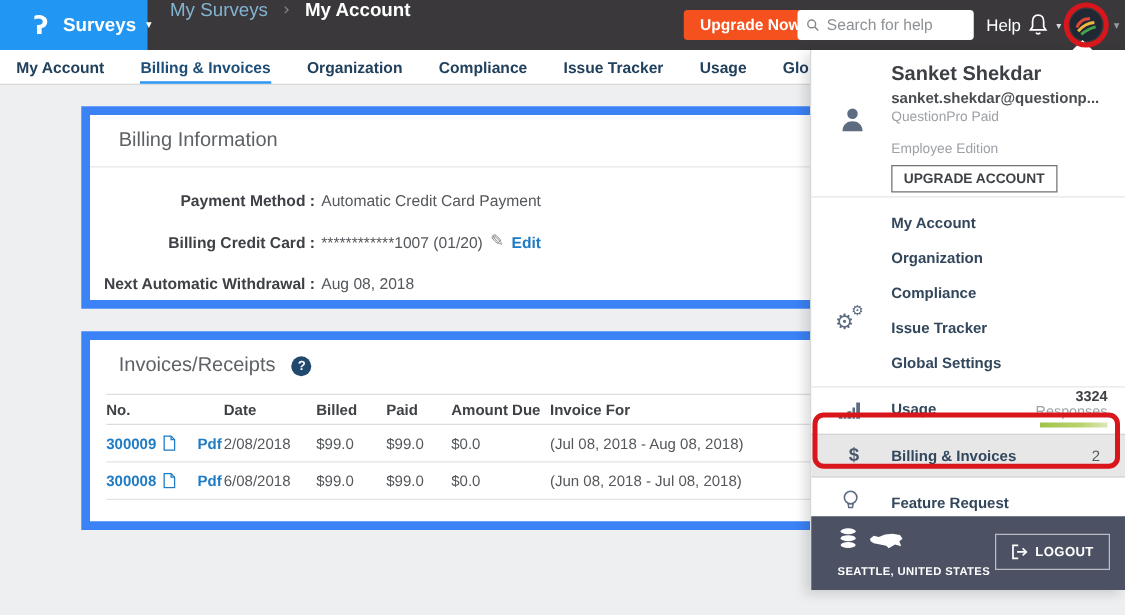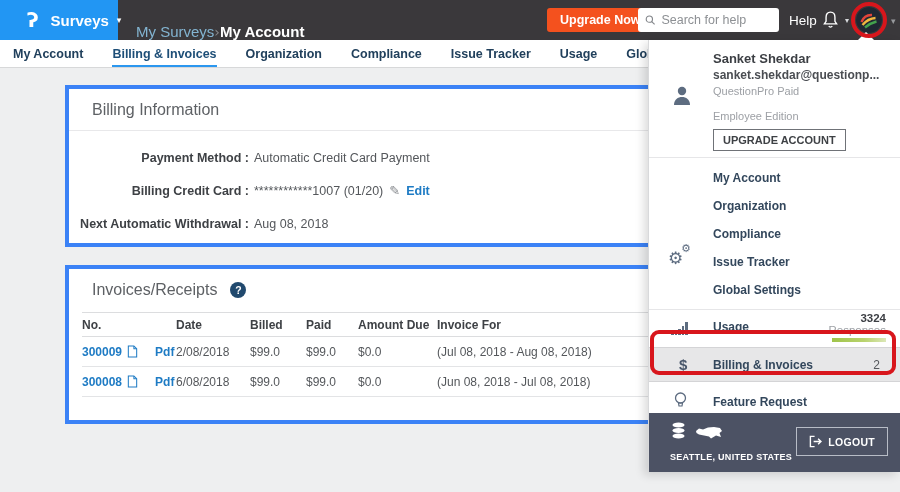--- a/index.html
+++ b/index.html
@@ -6,42 +6,42 @@
   html,body { width:900px; height:492px; }
   body { font-family:"Liberation Sans","DejaVu Sans",sans-serif; background:#eeeff0; }
   #app { position:relative; width:900px; height:492px; overflow:hidden; background:#eeeff0; }
 
   
   .header { position:absolute; left:0; top:0; width:900px; height:40px; background:#3a383b; z-index:10; }
   .logo-box { position:absolute; left:0; top:0; width:118px; height:40px; background:#2296f3; display:flex; align-items:center; padding-left:27px; cursor:pointer; }
   .logo-glyph { color:#fff; font-size:20px; font-weight:bold; font-family:"DejaVu Sans",sans-serif; transform:scaleX(1.05); margin-right:12px; line-height:1; }
   .product-label { color:#fff; font-size:15px; font-weight:600; margin-right:8px; }
   .caret { font-family:"DejaVu Sans",sans-serif; font-size:9px; color:#fff; }
-  .breadcrumb { position:absolute; left:136px; top:0; height:40px; display:flex; align-items:flex-end; }
+  .breadcrumb { position:absolute; left:136px; top:0; height:40px; display:flex; align-items:flex-start; gap:12px; }
   .crumb-parent { color:#83b4d1; font-size:15px; }
   .crumb-sep { color:#85878b; font-size:14px; font-family:"DejaVu Sans",sans-serif; }
   .crumb-current { color:#ffffff; font-size:15px; font-weight:600; }
   .upgrade-btn { position:absolute; left:547px; top:8px; height:24px; background:#f4511e; color:#fff; font-size:12.5px; font-weight:bold; border:none; border-radius:3px; padding:0 13px; cursor:pointer; font-family:inherit; }
   .search-box { position:absolute; left:638px; top:8px; width:141px; height:24px; background:#fff; border-radius:3px; display:flex; align-items:center; padding:0 7px; }
   .search-box input { border:none; outline:none; width:100%; font-size:12.5px; color:#44474b; font-family:inherit; margin-left:6px; background:transparent; }
   .search-box input::placeholder { color:#8d9094; }
   .help-label { position:absolute; left:789px; top:0; height:40px; display:flex; align-items:center; color:#fff; font-size:13.5px; cursor:pointer; }
   .bell-wrap { position:absolute; left:822px; top:10px; cursor:pointer; display:flex; align-items:center; }
   .bell-caret { position:absolute; left:845px; top:16px; color:#d8dadd; font-size:8px; cursor:pointer; font-family:"DejaVu Sans",sans-serif; }
   .avatar { position:absolute; left:856px; top:7px; width:26px; height:26px; border-radius:50%; overflow:hidden; cursor:pointer; }
   .avatar-ring { position:absolute; left:851px; top:2px; width:36px; height:36px; border:4px solid #d8161c; border-radius:50%; z-index:40; pointer-events:none; }
   .avatar-caret { position:absolute; left:891px; top:16px; color:#97999d; font-size:9px; font-family:"DejaVu Sans",sans-serif; }
 
   
   .tabbar { position:absolute; left:0; top:40px; width:900px; height:28px; background:#fff; border-bottom:1px solid #d7d8d9; display:flex; align-items:stretch; padding-left:13px; z-index:5; }
   .tab { display:flex; align-items:center; margin-right:29px; font-size:12.5px; font-weight:bold; color:#21405c; cursor:pointer; border-bottom:2px solid transparent; padding-top:2px; white-space:nowrap; }
   .tab.active { border-bottom-color:#2b97ef; color:#1d4e77; }
 
   
-  .card { position:absolute; left:65px; width:815px; background:#fff; border:4px solid #3b82f6; z-index:1; }
+  .card { position:absolute; left:65px; width:815px; background:#fff; border:7px solid #3b82f6; z-index:1; }
   .card-title-row { height:42px; display:flex; align-items:center; padding-left:23px; border-bottom:1px solid #e8e8ea; }
   .card-title { font-size:16px; color:#5e6165; }
   #billing-card { top:85px; height:162px; }
   .kv-rows { padding-top:10px; }
   .kv-row { height:33px; display:flex; align-items:center; }
   .kv-label { width:180px; text-align:right; font-size:12.5px; font-weight:bold; color:#3e4145; }
   .kv-value { margin-left:5px; font-size:12.5px; color:#54575b; display:flex; align-items:center; gap:6px; }
   .pencil-icon { color:#86898d; font-size:13px; font-family:"DejaVu Sans",sans-serif; cursor:pointer; }
   .edit-link { color:#1e7bc4; font-weight:bold; font-size:12.5px; cursor:pointer; text-decoration:none; }
 
@@ -61,21 +61,21 @@
   .c-for { flex:1; }
   .inv-link { color:#1e7bc4; font-weight:600; cursor:pointer; text-decoration:none; }
   .pdf-wrap { display:flex; align-items:center; gap:17px; cursor:pointer; }
 
   
   .dropdown { position:absolute; left:648px; top:40px; width:252px; height:432px; background:#fff; border-left:1px solid #d8d9db; box-shadow:-4px 3px 9px rgba(0,0,0,.14); z-index:20; }
   .dd-pointer { position:absolute; left:209px; top:-8px; width:0; height:0; border-left:8px solid transparent; border-right:8px solid transparent; border-bottom:8px solid #fff; }
   .dd-user { position:relative; height:117px; }
   .dd-person-icon { position:absolute; left:23px; top:45px; }
   .dd-user-text { position:absolute; left:64px; top:11px; }
-  .dd-name { font-size:13px; font-weight:bold; color:#3c3f44; }
+  .dd-name { font-size:16px; font-weight:bold; color:#3c3f44; }
   .dd-email { font-size:12px; font-weight:600; color:#4a4d52; margin-top:2px; }
   .dd-product { font-size:11px; color:#9da0a5; margin-top:3px; }
   .dd-edition { font-size:11px; color:#9da0a5; margin-top:13px; }
   .dd-upgrade { display:inline-block; margin-top:7px; border:1px solid #6f7277; background:#fff; padding:4px 9px; font-size:11px; font-weight:bold; color:#3e4145; cursor:pointer; font-family:inherit; }
   .dd-divider { border-top:1px solid #e6e6e8; }
   .dd-menu1 { position:relative; padding:6px 0 5px 0; }
   .dd-item { height:28px; line-height:28px; padding-left:64px; font-size:12px; font-weight:bold; color:#33475c; cursor:pointer; }
   .dd-gears { position:absolute; left:19px; top:84px; width:30px; height:30px; color:#5d6c80; }
   .gear-lg { position:absolute; left:0; top:6px; font-size:17px; font-family:"DejaVu Sans",sans-serif; }
   .gear-sm { position:absolute; left:13px; top:0; font-size:11px; font-family:"DejaVu Sans",sans-serif; }

